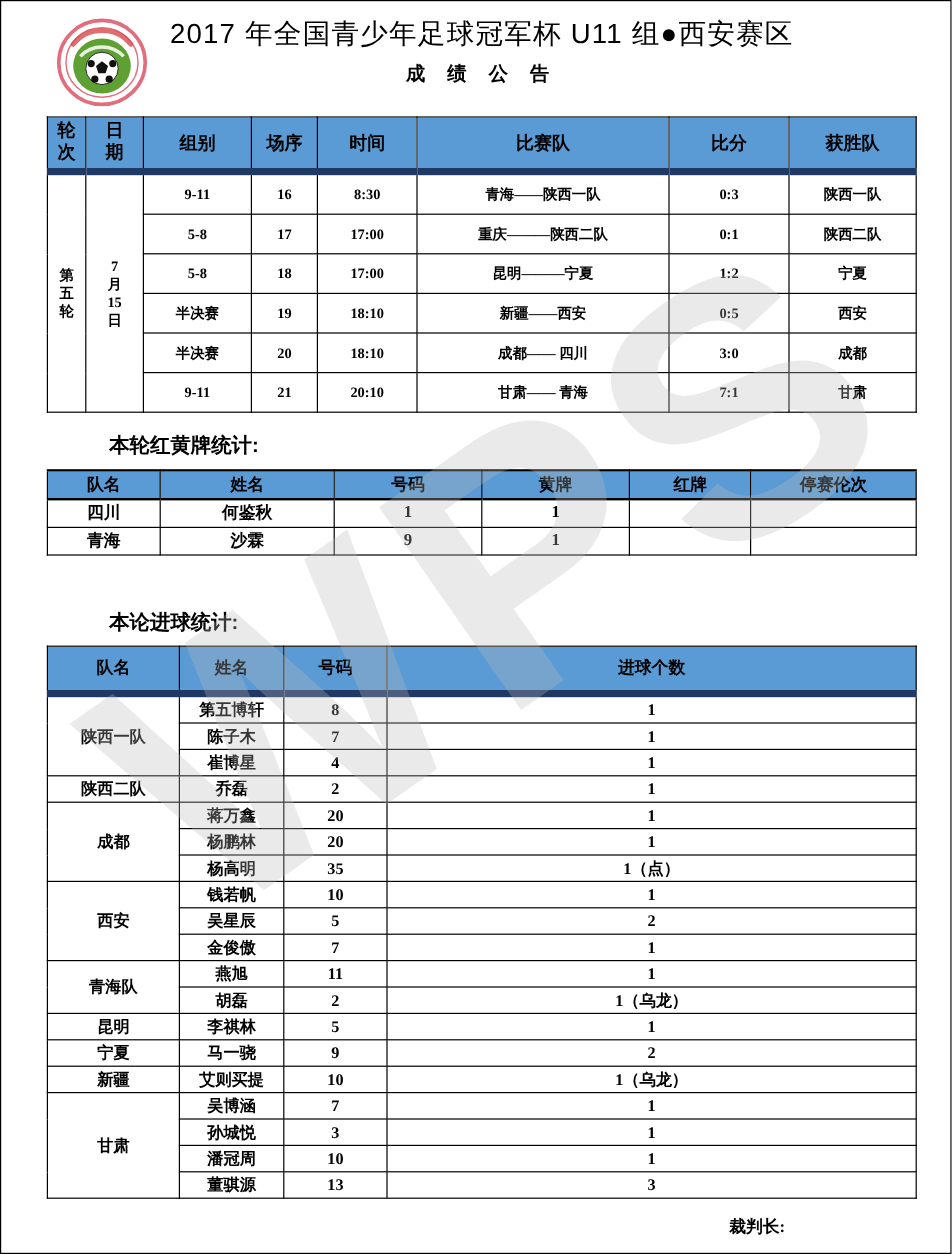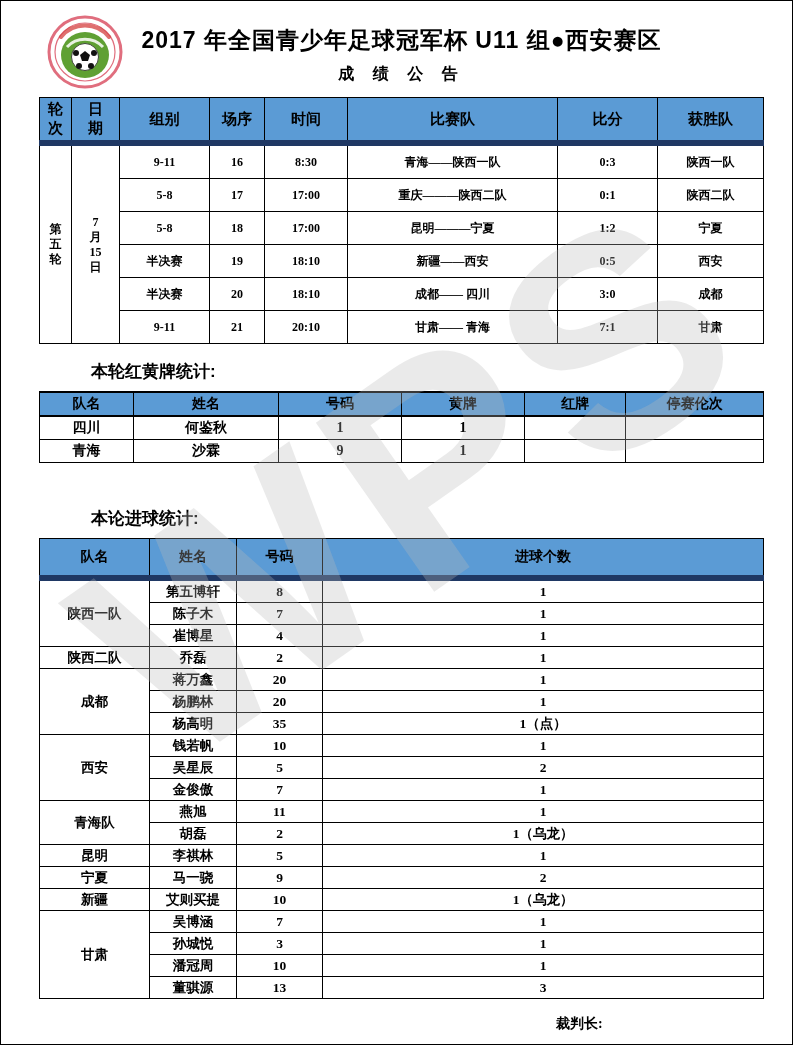--- a/index.html
+++ b/index.html
@@ -7,21 +7,21 @@
     position:relative; width:791px; height:1043px; margin:0 auto;
     background:#ffffff; border:1px solid #000; overflow:hidden;
     font-family:"Liberation Serif", serif; color:#000;
   }
   .content { position:relative; margin:0 28px 0 38px; z-index:1; }
 
   
   .doc-header { position:relative; height:96px; }
   .logo { position:absolute; left:8px; top:14px; width:76px; height:74px; }
   .doc-title {
-    text-align:center; padding-top:24px; font-size:23px; font-weight:bold;
+    text-align:center; padding-top:12px; font-size:23px; font-weight:normal;
     font-family:"Liberation Sans", sans-serif; letter-spacing:1px;
   }
   .doc-subtitle {
     text-align:center; font-size:16px; font-weight:bold; letter-spacing:7px;
     margin-top:8px; font-family:"Liberation Sans", sans-serif;
   }
 
   
   table { border-collapse:collapse; width:100%; table-layout:fixed; }
   th, td {
@@ -48,21 +48,21 @@
   .t-cards td { height:22px; font-size:14px; }
   .t-cards td:first-child { text-align:center; }
 
   
   .t-goals th { height:36px; font-size:14px; border-bottom:6px solid #1F3864; }
   .t-goals td { height:21px; font-size:13.5px; }
 
   
   .doc-footer { margin:14px 58px 0 auto; width:190px; text-align:center;
     font-size:14px; font-weight:bold; line-height:1.6; }
-  .doc-footer .ref { text-align:left; padding-left:40px; }
+  .doc-footer .ref { text-align:center; padding-left:40px; }
 
   
   .watermark {
     position:absolute; left:-60px; top:330px; width:940px; text-align:center;
     transform:rotate(-35deg); font-size:300px; font-weight:bold;
     font-family:"Liberation Sans", sans-serif; letter-spacing:12px;
     color:rgba(185,185,185,0.30); z-index:2; pointer-events:none;
     line-height:1; user-select:none;
   }
 </style>

